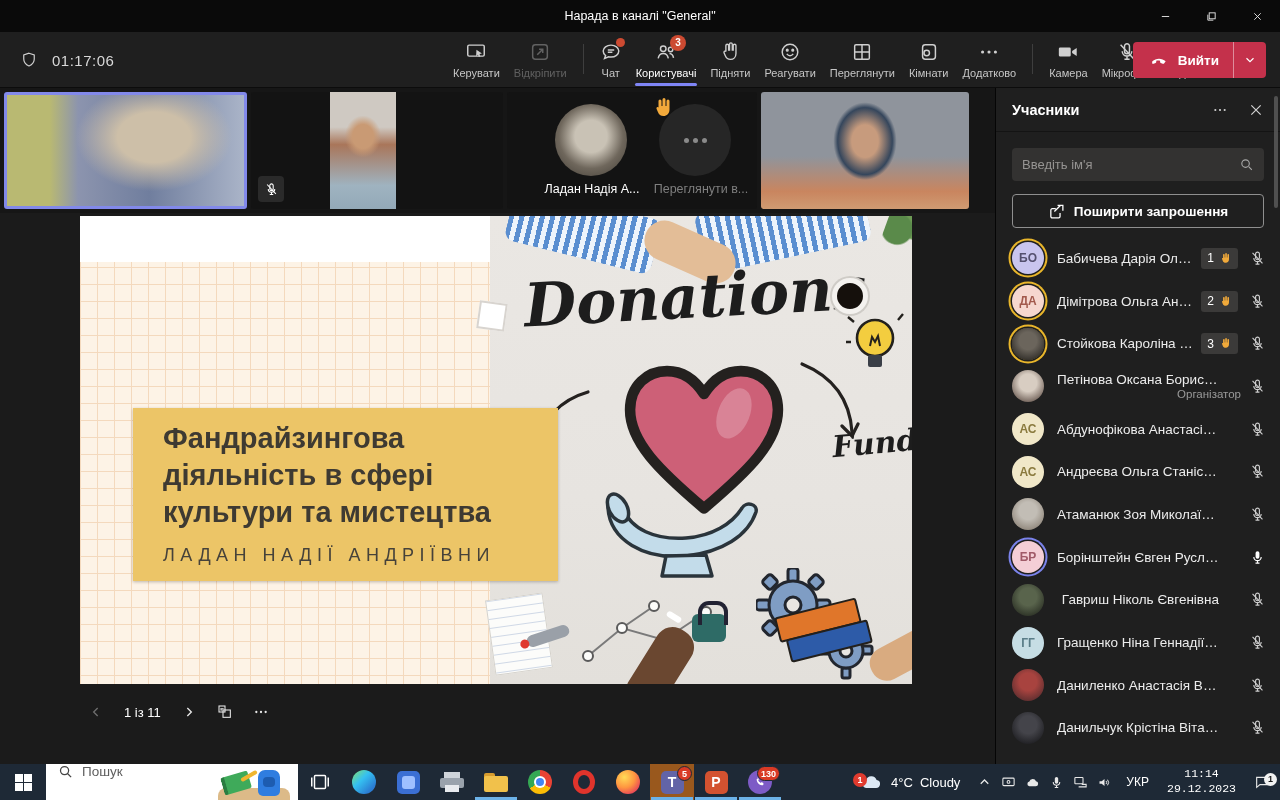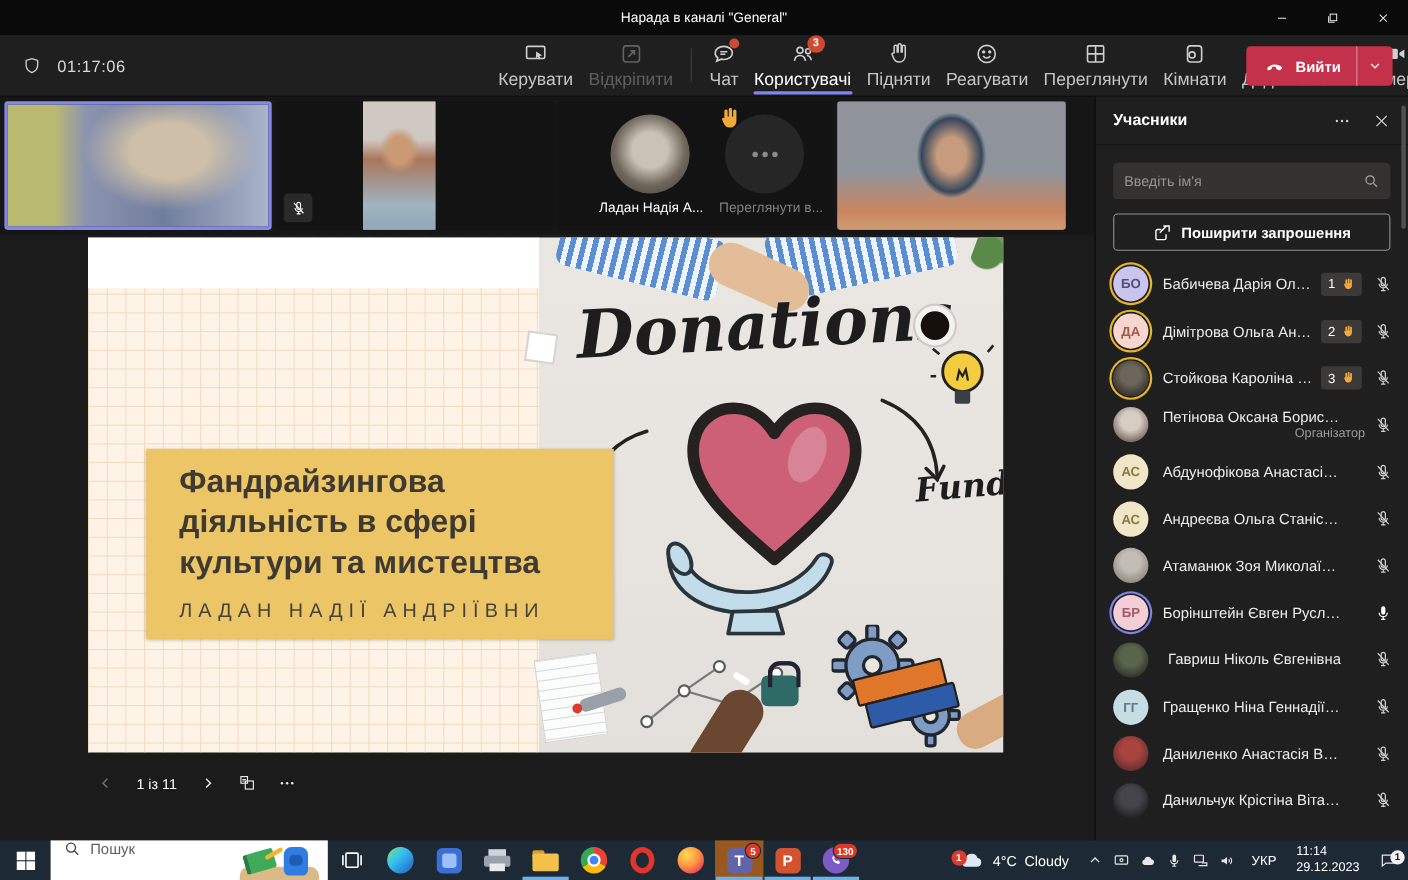--- a/index.html
+++ b/index.html
@@ -18,21 +18,21 @@
   
   .toolbar { position:absolute; top:32px; left:0; right:0; height:56px; background:#1f1f1f; border-bottom:1px solid #0c0c0c; }
   .timer { position:absolute; left:20px; top:0; height:56px; display:flex; align-items:center; gap:14px; color:#d8d8d8; }
   .timer svg { width:18px; height:18px; color:#cfcfcf; }
   .timer .t { font-size:15px; letter-spacing:.5px; }
   .tb-actions { position:absolute; left:446px; top:0; height:55px; display:flex; align-items:stretch; }
   .tbtn { display:flex; flex-direction:column; align-items:center; justify-content:center; gap:4px;
     padding:0 7px; position:relative; color:#cfcfcf; }
   .tbtn .ti { position:relative; width:22px; height:22px; }
   .tbtn .ti svg { width:22px; height:22px; }
-  .tbtn .tl { font-size:16px; white-space:nowrap; color:#c6c6c6; }
+  .tbtn .tl { font-size:11px; white-space:nowrap; color:#c6c6c6; }
   .tbtn.disabled { opacity:.38; }
   .tbtn.active .tl { color:#fff; }
   .tbtn.active::after { content:""; position:absolute; bottom:1px; left:6px; right:6px; height:3px;
     border-radius:2px; background:#7f85f5; }
   .tb-div { width:1px; height:30px; background:#3e3e3e; margin:12px 9px 0; }
   .reddot { position:absolute; top:-3px; right:-3px; width:9px; height:9px; border-radius:50%; background:#cc4a31; }
   .numbadge { position:absolute; top:-6px; right:-9px; min-width:16px; height:16px; border-radius:9px;
     background:#cc4a31; color:#fff; font-size:10px; font-weight:bold; line-height:16px; text-align:center; padding:0 3px; }
   .leave { position:absolute; right:14px; top:10px; height:36px; background:#c4314b; border-radius:4px;
     display:flex; align-items:center; color:#fff; }
@@ -189,21 +189,21 @@
   .tk-badge { position:absolute; top:2px; right:2px; min-width:15px; height:15px; border-radius:8px; background:#d93a25;
     color:#fff; font-size:9px; font-weight:bold; line-height:15px; text-align:center; padding:0 3px; border:1.5px solid #1e2936; }
   .tk-tray { margin-left:auto; display:flex; align-items:center; }
   .tk-weather { display:flex; align-items:center; gap:8px; padding:0 12px; position:relative; }
   .tk-weather .wtext { color:#fff; font-size:13px; display:flex; gap:7px; }
   .wbadge { position:absolute; left:6px; top:3px; min-width:14px; height:14px; border-radius:7px; background:#e03a2e;
     color:#fff; font-size:9px; font-weight:bold; line-height:14px; text-align:center; }
   .tray-ic { width:24px; display:flex; justify-content:center; color:#e8e8e8; }
   .tray-ic svg { width:15px; height:15px; }
   .tk-lang { color:#fff; font-size:12px; padding:0 10px; }
-  .tk-clock { color:#fff; font-size:11.5px; text-align:left; line-height:1.3; padding:0 8px; }
+  .tk-clock { color:#fff; font-size:11.5px; text-align:center; line-height:1.3; padding:0 8px;font-family:Liberation Mono, monospace; }
   .tk-action { width:36px; position:relative; display:flex; align-items:center; justify-content:center; color:#e8e8e8; }
   .tk-action svg { width:16px; height:16px; }
   .abadge { position:absolute; right:3px; bottom:4px; width:13px; height:13px; border-radius:50%; background:#f2f2f2;
     color:#1b1b1b; font-size:9px; font-weight:bold; line-height:13px; text-align:center; }
 </style>
 </head>
 <body>
 
 <div class="screen">
 

